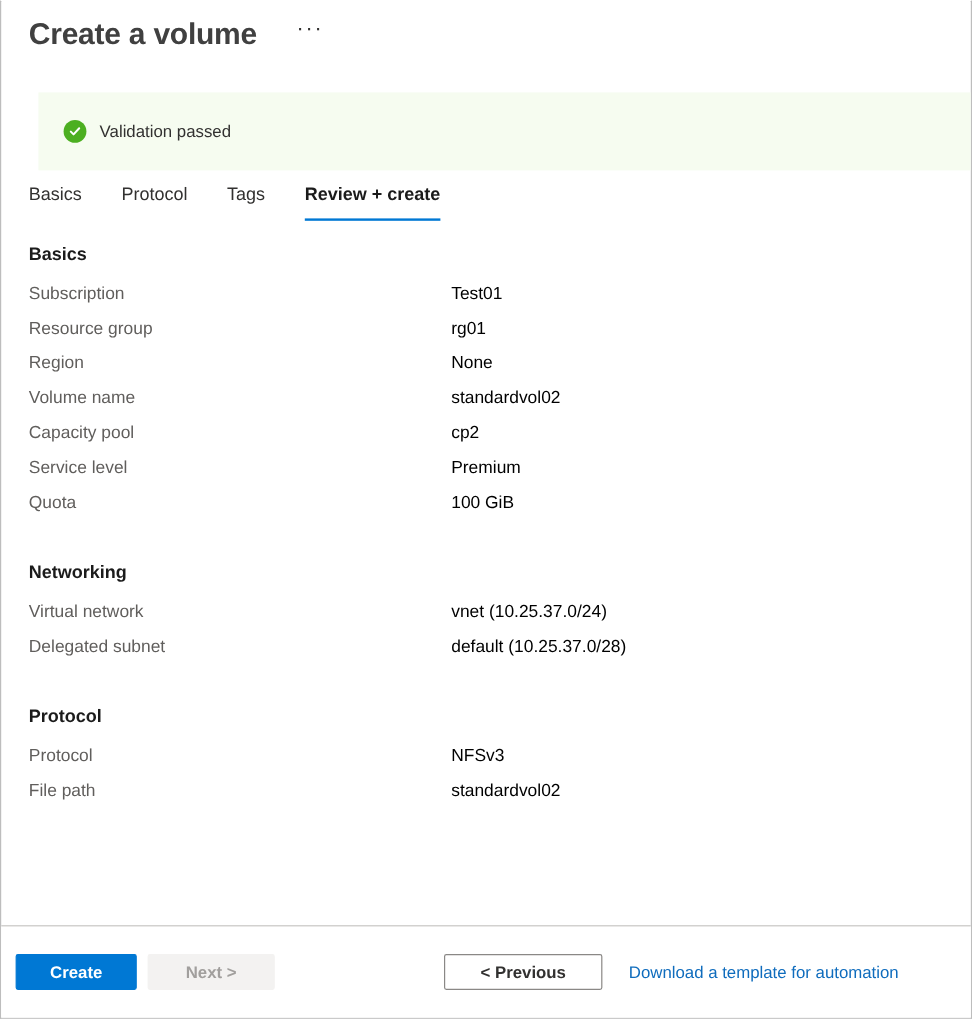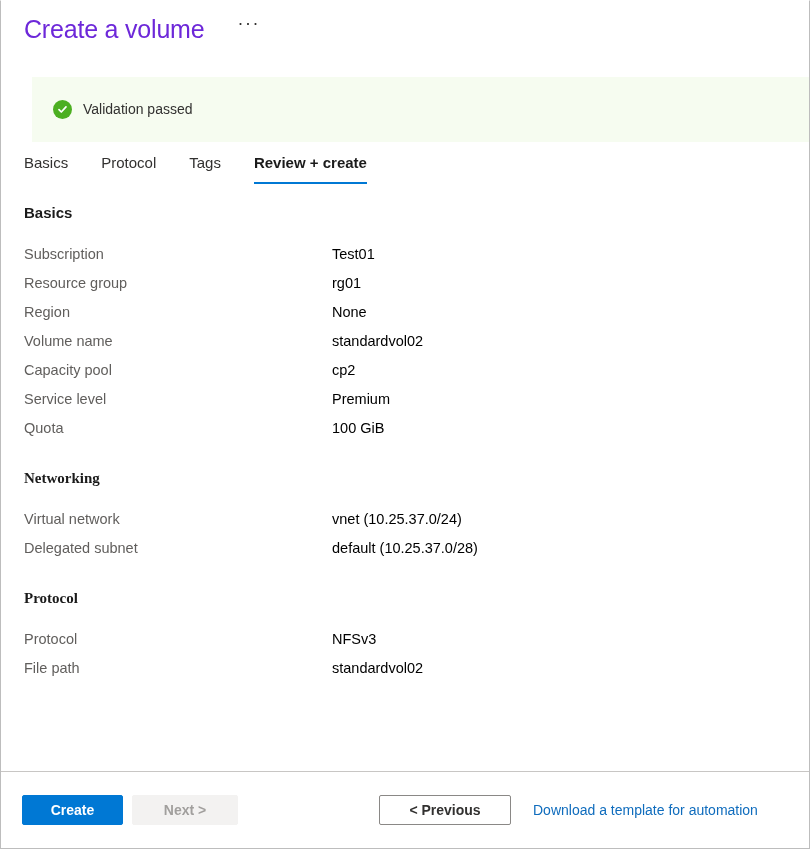--- a/index.html
+++ b/index.html
@@ -34,22 +34,22 @@
   .blade-header {
     flex: 0 0 auto;
     height: 56px;
     display: flex;
     align-items: center;
     padding: 0 0 0 23px;
     box-sizing: border-box;
   }
   .blade-title {
     font-size: 25px;
-    font-weight: 400;
-    color: #6d28d9;
+    font-weight: 700;
+    color: #404040;
     letter-spacing: -0.2px;
     line-height: 30px;
     white-space: nowrap;
   }
   .more-menu {
     margin-left: 29px;
     font-size: 18px;
     line-height: 10px;
     color: #323130;
     letter-spacing: 1.5px;
@@ -134,26 +134,27 @@
   }
   .section { margin-bottom: 0; }
   .section-title {
     font-size: 15px;
     font-weight: 700;
     color: #1b1b1b;
     line-height: 20px;
     margin: 0 0 12px 0;
     padding-top: 0;
   }
-  .section + .section .section-title { margin-top: 30px; font-family: Liberation Serif, serif; }
+  .section + .section .section-title { margin-top: 30px; }
 
   .kv-row {
     display: flex;
-    align-items: flex-end;
+    align-items: flex-start;
     height: 29px;
+    gap: 44px;
   }
   .kv-label {
     flex: 0 0 308px;
     font-size: 14.5px;
     color: #605e5c;
     line-height: 20px;
     white-space: nowrap;
   }
   .kv-value {
     flex: 1 1 auto;
@@ -163,21 +164,21 @@
     white-space: nowrap;
   }
 
   
   .blade-footer {
     flex: 0 0 auto;
     height: 77px;
     border-top: 1px solid #c8c6c4;
     display: flex;
     align-items: center;
-    padding-left: 21px;
+    padding-left: 12px;
     box-sizing: border-box;
     background: #ffffff;
   }
   .btn {
     font-family: "Liberation Sans", sans-serif;
     font-size: 14px;
     box-sizing: border-box;
     cursor: pointer;
     border-radius: 2px;
     white-space: nowrap;

